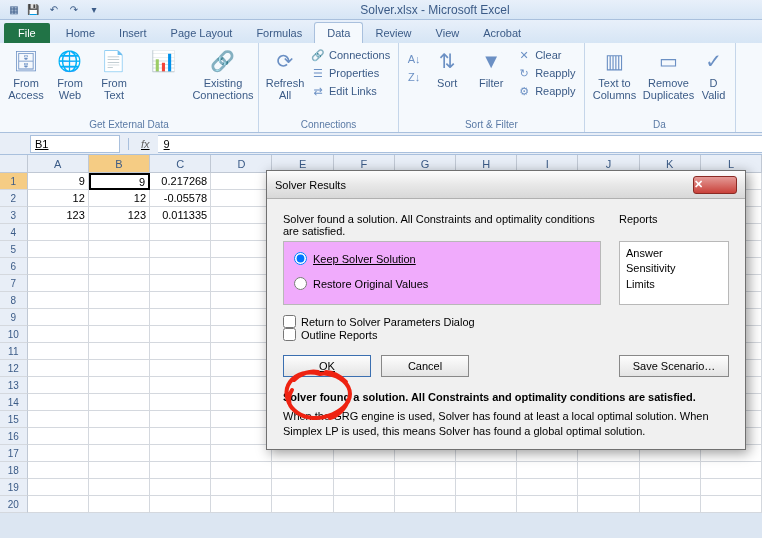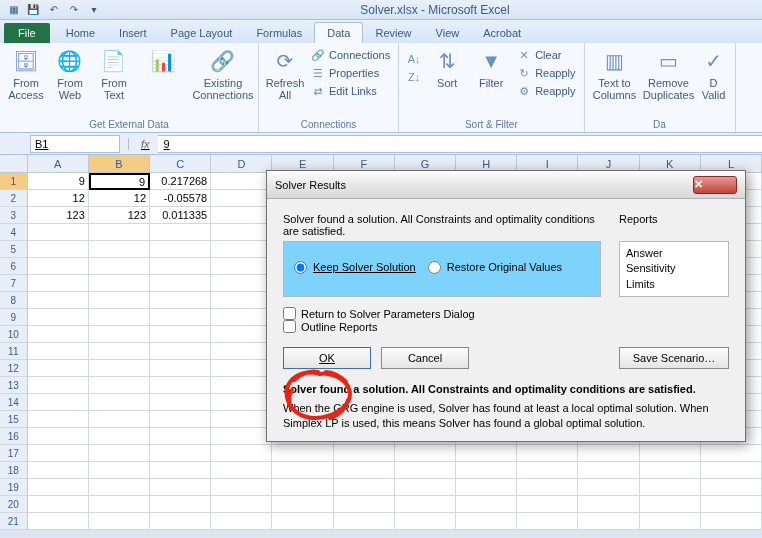--- a/index.html
+++ b/index.html
@@ -49,21 +49,21 @@
 
 .dialog { position:absolute; left:266px; top:170px; width:480px; background:#f0f0f0; border:1px solid #707070; box-shadow:3px 3px 12px rgba(0,0,0,0.4); }
 .dlg-title { height:28px; background:linear-gradient(#fdfdfd,#e8e8e8,#d8d8d8); border-bottom:1px solid #b0b0b0; display:flex; align-items:center; padding:0 8px; font-size:12px; }
 .dlg-title span { flex:1; }
 .close-btn { width:44px; height:18px; background:linear-gradient(#e49a96,#c9413a); border:1px solid #8a2a24; border-radius:3px; color:#fff; display:flex; align-items:center; justify-content:center; font-size:11px; font-weight:bold; }
 .dlg-body { padding:14px 16px 10px 16px; }
 .msg-row { display:flex; gap:18px; margin-bottom:4px; }
 .msg-left { flex:1; font-size:11px; }
 .reports-label { width:110px; font-size:11px; }
 .opts-row { display:flex; gap:18px; margin-bottom:10px; }
-.radio-box { flex:1; border:1px solid #b8b8b8; padding:10px 8px 14px 10px; display:flex; flex-direction:row; gap:12px; background:#7dd3fc; }
+.radio-box { flex:1; border:1px solid #b8b8b8; padding:10px 8px 14px 10px; display:flex; flex-direction:column; gap:12px; background:#f0abfc; }
 .radio-item { display:flex; align-items:center; gap:6px; font-size:11px; }
 .radio-item input { margin:0; }
 .reports-box { width:110px; border:1px solid #b8b8b8; padding:4px 6px; background:#fff; font-size:11px; line-height:1.4; }
 .check-row { display:flex; justify-content:space-between; margin-bottom:14px; font-size:11px;flex-direction:column; }
 .check-item { display:flex; align-items:center; gap:5px; }
 .btn-row { display:flex; gap:10px; margin-bottom:14px; }
 .dlg-btn { width:88px; height:22px; background:linear-gradient(#fdfdfd,#e4e4e4); border:1px solid #888; font-size:11px; text-align:center; line-height:20px; }
 .dlg-btn.ok { border:1px solid #3b6fb0; }
 .spacer { flex:1; }
 .bold-msg { font-weight:bold; font-size:11px; margin-bottom:6px; }
@@ -528,35 +528,20 @@
         <div class="cell"></div>
         <div class="cell"></div>
         <div class="cell"></div>
         <div class="cell"></div>
         <div class="cell"></div>
         <div class="cell"></div>
         <div class="cell"></div>
         <div class="cell"></div>
         <div class="cell"></div>
       </div>
-      <div class="row">
-        <div class="rowh">21</div>
-        <div class="cell"></div>
-        <div class="cell"></div>
-        <div class="cell"></div>
-        <div class="cell"></div>
-        <div class="cell"></div>
-        <div class="cell"></div>
-        <div class="cell"></div>
-        <div class="cell"></div>
-        <div class="cell"></div>
-        <div class="cell"></div>
-        <div class="cell"></div>
-        <div class="cell"></div>
-      </div>
     </div>
 </div>
 
 <div class="dialog">
   <div class="dlg-title">
     <span>Solver Results</span>
     <div class="close-btn">
         <span>✕</span>
       </div>
   </div>

